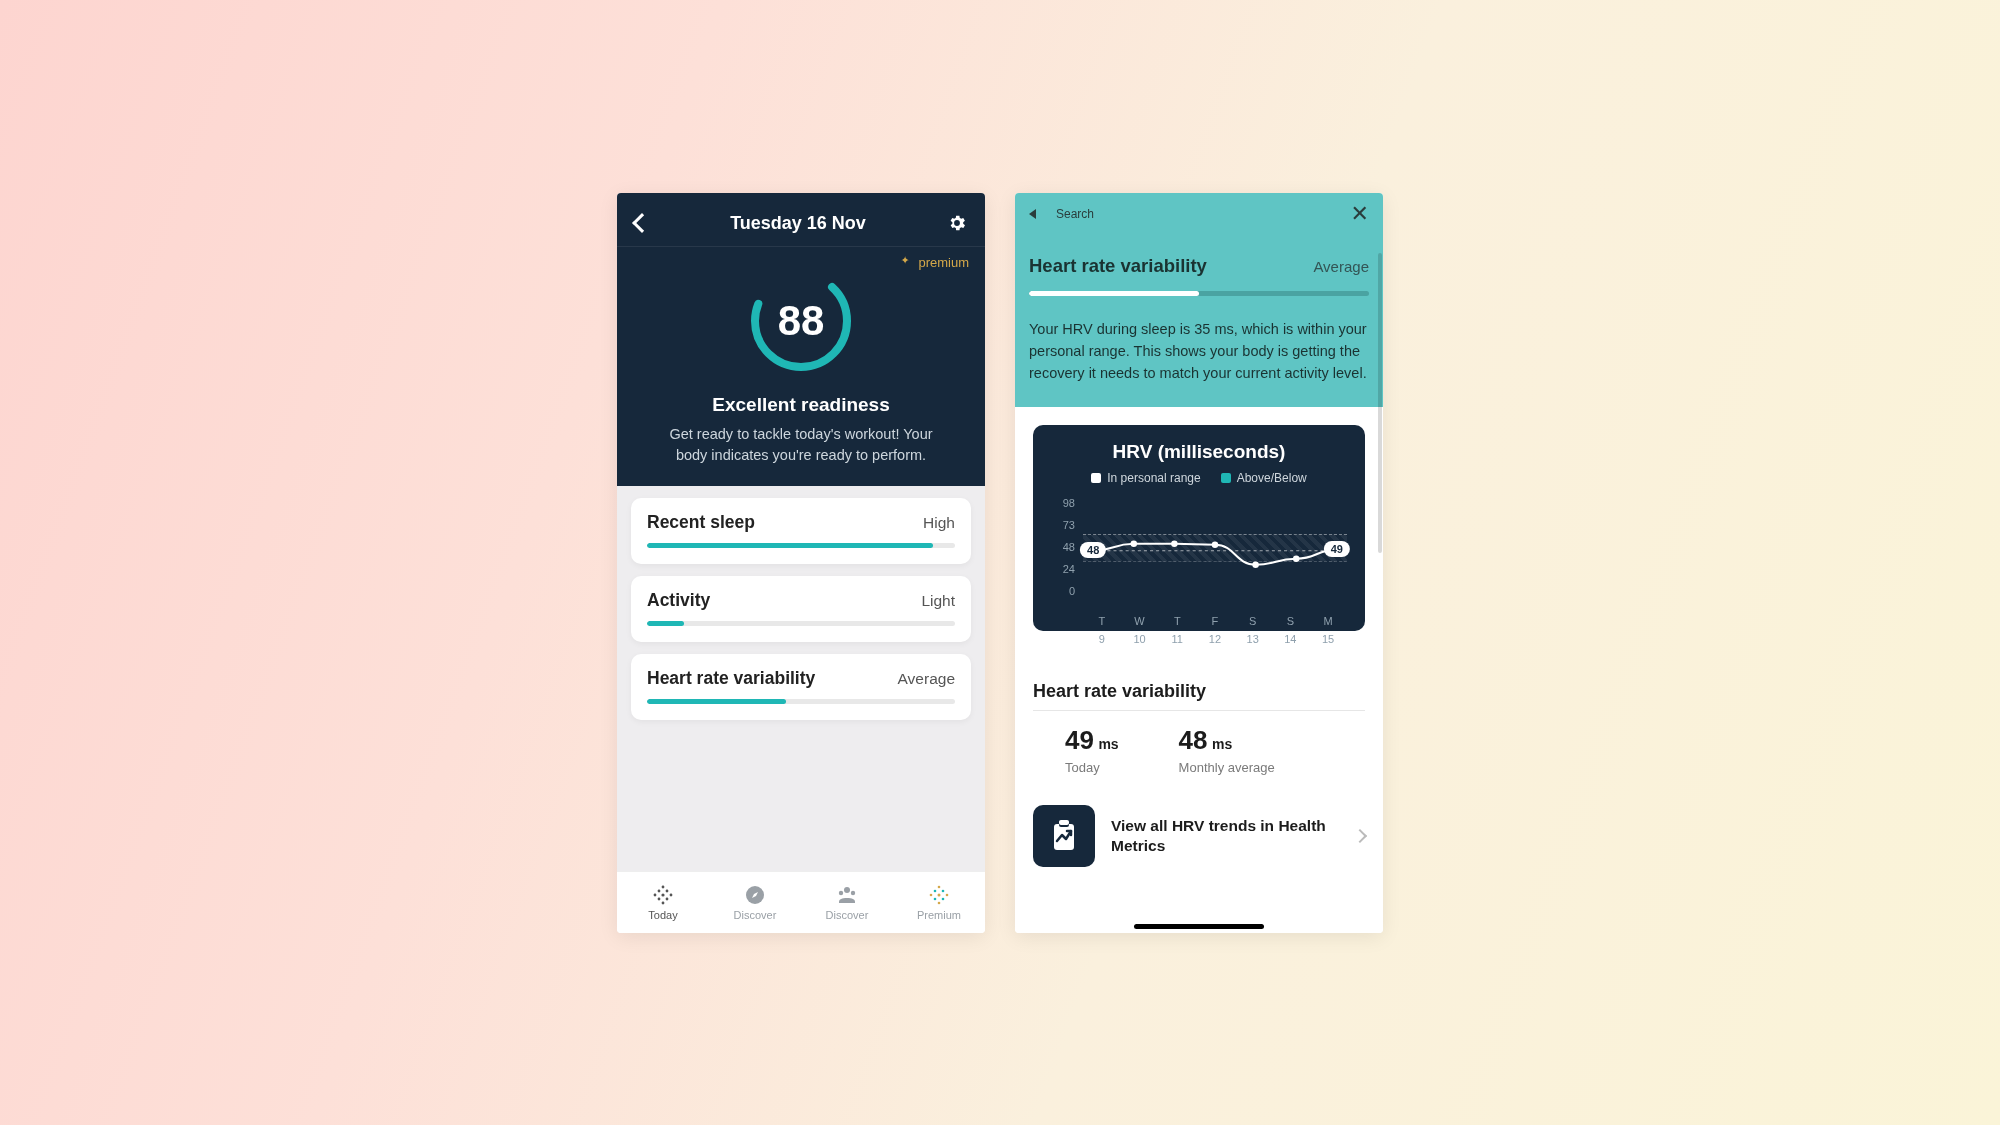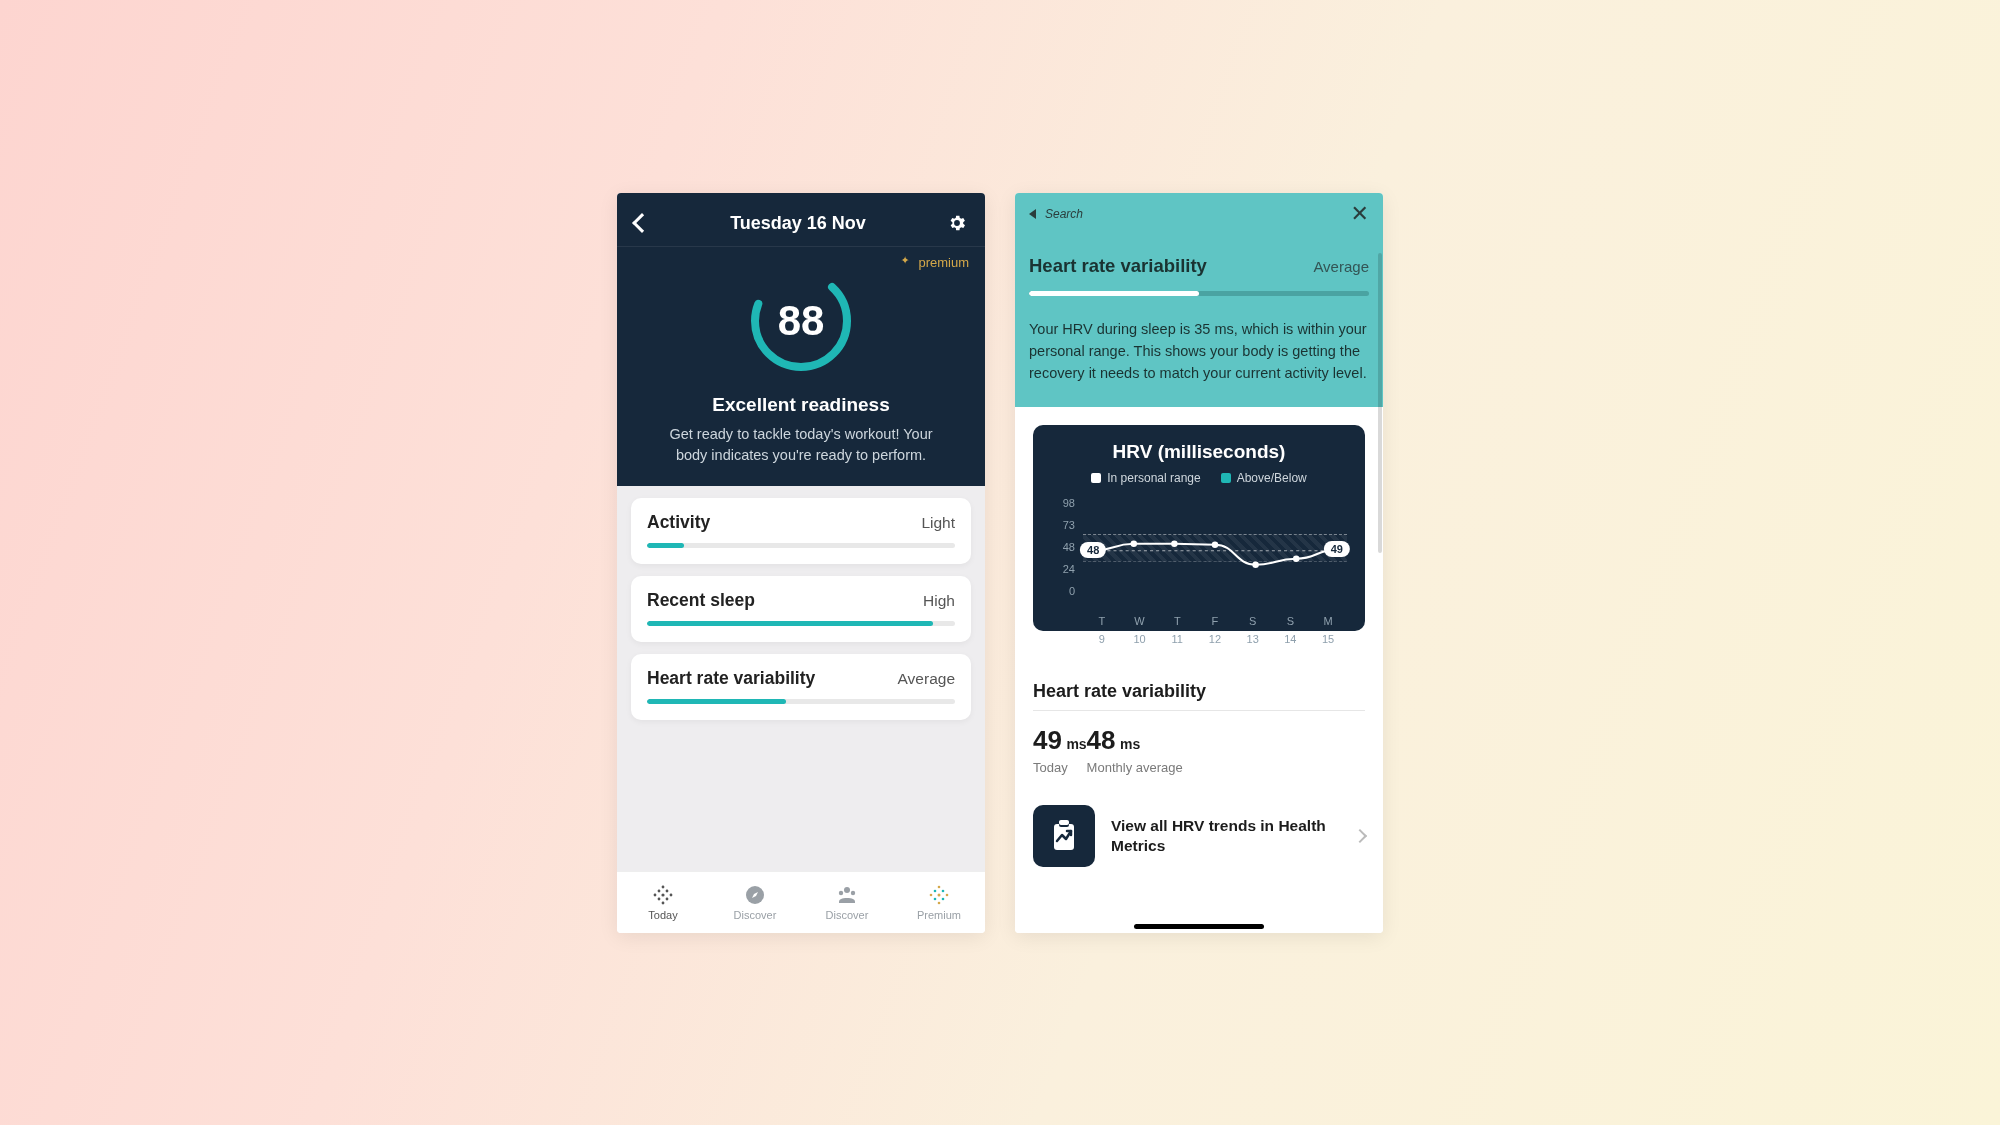--- a/index.html
+++ b/index.html
@@ -27,21 +27,21 @@
 .bar { height:5px; background:#e8e8e8; border-radius:3px; overflow:hidden;}
 .bar-fill { height:100%; background:#1fb7b5; border-radius:3px;}
 .tabbar { height:62px; background:#fff; border-top:1px solid #eee; display:flex;}
 .tab { flex:1; display:flex; flex-direction:column; align-items:center; justify-content:center; gap:3px; font-size:11px; color:#9aa0a6;}
 .tab.active { color:#555;}
 .tab-icon { width:22px; height:22px; display:flex; align-items:center; justify-content:center;}
 
 
 .teal-header { background:#5fc5c4; padding:8px 14px 22px; }
 .search-row { display:flex; justify-content:space-between; align-items:center; font-size:12px; color:#2a3d3c; margin-bottom:28px;}
-.search-back { display:flex; align-items:center; gap:9px;font-style:italic;}
+.search-back { display:flex; align-items:center; gap:20px;}
 .search-back .tri { width:0; height:0; border-top:5px solid transparent; border-bottom:5px solid transparent; border-right:7px solid #2a3d3c;}
 .close-x { font-size:22px; font-weight:300; color:#2a3d3c;}
 .hrv-row { display:flex; justify-content:space-between; align-items:baseline; margin-bottom:14px;}
 .hrv-title { font-size:18.5px; font-weight:700; color:#1a3332;}
 .hrv-avg { font-size:15px; color:#355;}
 .teal-bar { height:5px; background:#4aa3a2; border-radius:3px; overflow:hidden; margin-bottom:22px;}
 .teal-bar-fill { height:100%; background:#fff; border-radius:3px;}
 .teal-text { font-size:14.5px; line-height:1.55; color:#1a3332;}
 .white-area { background:#fff; flex:1; padding:18px; overflow:hidden;}
 .chart-card { background:#16283b; border-radius:10px; padding:16px 18px 14px; color:#fff;}
@@ -55,21 +55,21 @@
 .yaxis { position:absolute; left:-26px; top:0; bottom:20px; width:24px; display:flex; flex-direction:column; justify-content:space-between; font-size:11px; color:#8fa0ad; text-align:right;}
 .plot-area { position:absolute; left:6px; right:0; top:4px; bottom:20px; }
 .band { position:absolute; left:0; right:0; background:repeating-linear-gradient(45deg,rgba(255,255,255,0.06) 0 4px,transparent 4px 8px); border-top:1px dashed rgba(255,255,255,0.4); border-bottom:1px dashed rgba(255,255,255,0.2);}
 .plot-svg { position:absolute; inset:0;}
 .dot { fill:#fff;}
 .badge { position:absolute; background:#fff; color:#16283b; font-size:11px; font-weight:700; padding:2px 7px; border-radius:10px; transform:translate(-50%,-50%);}
 .xaxis { position:absolute; left:6px; right:0; bottom:-28px; display:flex; justify-content:space-around; font-size:11px; color:#8fa0ad; text-align:center;}
 .xaxis div { display:flex; flex-direction:column; gap:6px; width:30px;}
 .section-title { font-size:18px; font-weight:700; color:#1c1c1c; margin:50px 0 4px;}
 .divider { height:1px; background:#e6e6e6; margin:8px 0 14px;}
-.stats-row { display:flex; }
+.stats-row { display:flex; gap:60px;margin-left:32px;}
 .stat-big { font-size:26px; font-weight:700; color:#1c1c1c;}
 .stat-unit { font-size:14px; font-weight:600; color:#1c1c1c;}
 .stat-label { font-size:13px; color:#7a7a7a; margin-top:4px;}
 .trend-card { background:#fff; margin-top:26px; display:flex; align-items:center; gap:16px; padding:4px 0; cursor:pointer;}
 .trend-icon { width:62px; height:62px; background:#16283b; border-radius:10px; display:flex; align-items:center; justify-content:center;}
 .trend-text { flex:1; font-size:15.5px; font-weight:700; color:#1c1c1c; line-height:1.3;}
 .chev-right { width:10px; height:10px; border-top:2px solid #bbb; border-right:2px solid #bbb; transform:rotate(45deg);}
 .scroll-ind { position:absolute; right:1px; top:60px; width:4px; height:300px; background:rgba(0,0,0,0.15); border-radius:2px;}
 .home-ind { position:absolute; bottom:4px; left:50%; transform:translateX(-50%); width:130px; height:5px; background:#000; border-radius:3px;}
 </style>
@@ -96,34 +96,34 @@
         </svg>
         <div class="gauge-value">88</div>
       </div>
       <div class="readiness-title">Excellent readiness</div>
       <div class="readiness-sub">Get ready to tackle today's workout! Your body indicates you're ready to perform.</div>
     </div>
   </div>
   <div class="cards-area" id="cards-area">
       <div class="card">
         <div class="card-row">
+          <div class="card-title">Recent sleep</div>
+          <div class="card-value">High</div>
+        </div>
+        <div class="bar">
+          <div class="bar-fill" style="width:93%"></div>
+        </div>
+      </div>
+      <div class="card">
+        <div class="card-row">
           <div class="card-title">Activity</div>
           <div class="card-value">Light</div>
         </div>
         <div class="bar">
           <div class="bar-fill" style="width:12%"></div>
-        </div>
-      </div>
-      <div class="card">
-        <div class="card-row">
-          <div class="card-title">Recent sleep</div>
-          <div class="card-value">High</div>
-        </div>
-        <div class="bar">
-          <div class="bar-fill" style="width:93%"></div>
         </div>
       </div>
       <div class="card">
         <div class="card-row">
           <div class="card-title">Heart rate variability</div>
           <div class="card-value">Average</div>
         </div>
         <div class="bar">
           <div class="bar-fill" style="width:45%"></div>
         </div>

